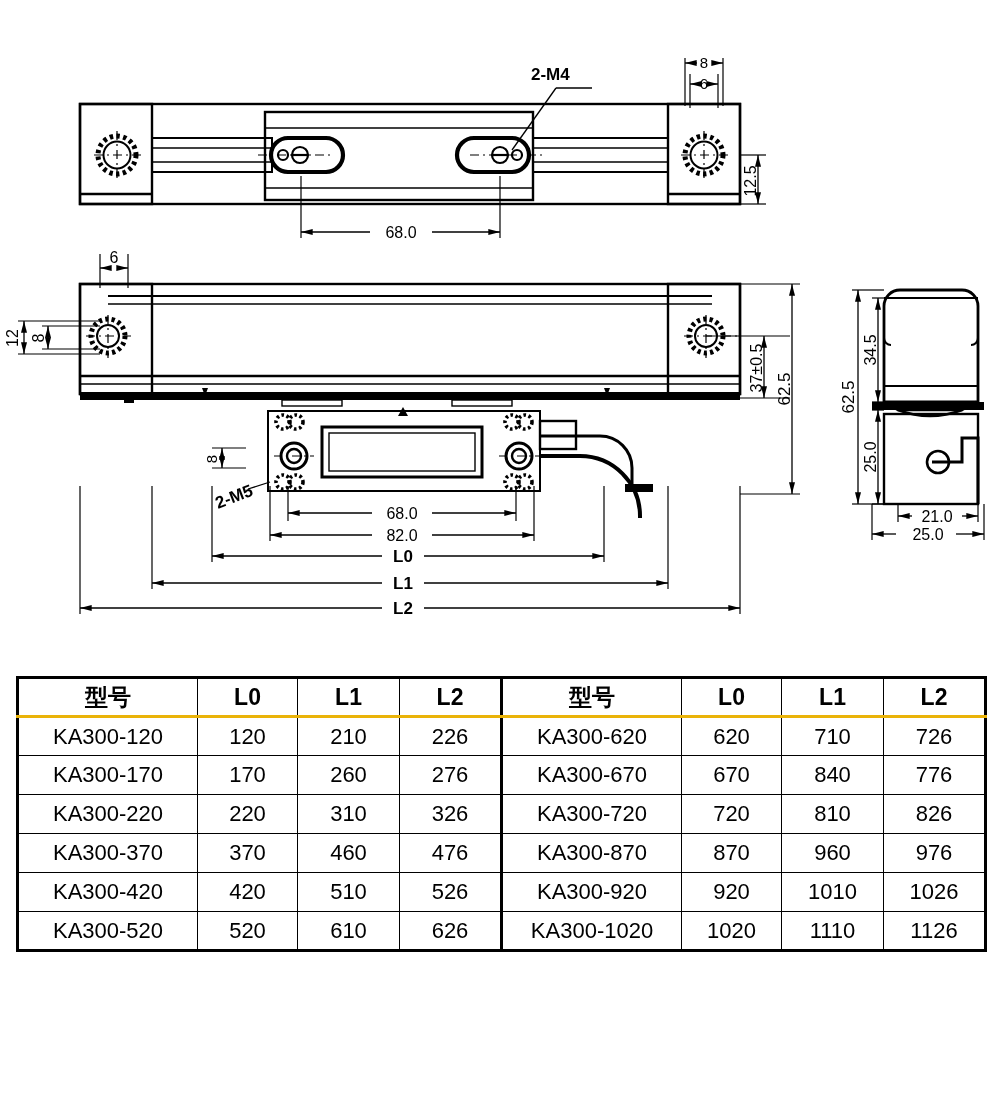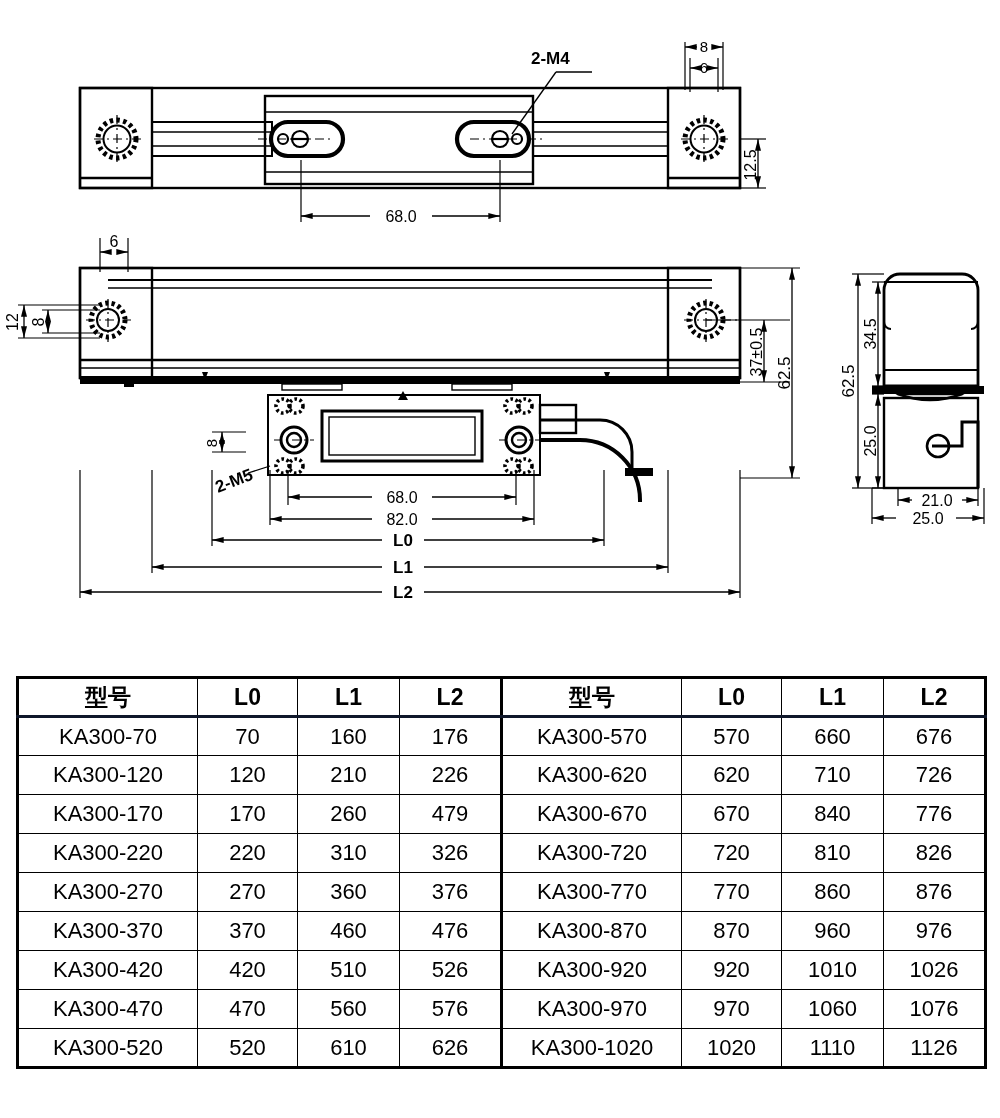--- a/index.html
+++ b/index.html
@@ -13,21 +13,21 @@
   #page {
     position: relative;
     width: 1000px;
     height: 1118px;
     background: #ffffff;
   }
 
   
   #drawing {
     position: absolute;
-    left: 0; top: 0;
+    left: 0; top: 16px;
     width: 837px; height: 660px;
   }
   #drawing svg { display: block; }
 
   
   #spec-table-wrap {
     position: absolute;
     left: 16px;
     top: 676px;
     width: 968px;
@@ -55,21 +55,21 @@
   }
   
   table.spec {
     border: 3px solid #000;
   }
   
   table.spec td.split-left, table.spec th.split-left {
     border-right: 3px solid #000;
   }
   table.spec th {
-    border-bottom: 3px solid #0f172a;
+    border-bottom: 3px solid #eab308;
     margin-top: 32px;
   }
   
   col.c-model { width: 180px; }
   col.c-l0 { width: 100px; }
   col.c-l1 { width: 102px; }
   col.c-l2 { width: 102px; }
 </style>
 </head>
 <body>
@@ -384,100 +384,70 @@
           <th>L1</th>
           <th class="split-left">L2</th>
           <th>型号</th>
           <th>L0</th>
           <th>L1</th>
           <th>L2</th>
         </tr>
       </thead>
       <tbody id="spec-body">
           <tr>
-            <td>KA300-70</td>
-            <td>70</td>
-            <td>160</td>
-            <td class="split-left">176</td>
-            <td>KA300-570</td>
-            <td>570</td>
-            <td>660</td>
-            <td>676</td>
-          </tr>
-          <tr>
             <td>KA300-120</td>
             <td>120</td>
             <td>210</td>
             <td class="split-left">226</td>
             <td>KA300-620</td>
             <td>620</td>
             <td>710</td>
             <td>726</td>
           </tr>
           <tr>
             <td>KA300-170</td>
             <td>170</td>
             <td>260</td>
-            <td class="split-left">479</td>
+            <td class="split-left">276</td>
             <td>KA300-670</td>
             <td>670</td>
             <td>840</td>
             <td>776</td>
           </tr>
           <tr>
             <td>KA300-220</td>
             <td>220</td>
             <td>310</td>
             <td class="split-left">326</td>
             <td>KA300-720</td>
             <td>720</td>
             <td>810</td>
             <td>826</td>
           </tr>
           <tr>
-            <td>KA300-270</td>
-            <td>270</td>
-            <td>360</td>
-            <td class="split-left">376</td>
-            <td>KA300-770</td>
-            <td>770</td>
-            <td>860</td>
-            <td>876</td>
-          </tr>
-          <tr>
             <td>KA300-370</td>
             <td>370</td>
             <td>460</td>
             <td class="split-left">476</td>
             <td>KA300-870</td>
             <td>870</td>
             <td>960</td>
             <td>976</td>
           </tr>
           <tr>
             <td>KA300-420</td>
             <td>420</td>
             <td>510</td>
             <td class="split-left">526</td>
             <td>KA300-920</td>
             <td>920</td>
             <td>1010</td>
             <td>1026</td>
           </tr>
           <tr>
-            <td>KA300-470</td>
-            <td>470</td>
-            <td>560</td>
-            <td class="split-left">576</td>
-            <td>KA300-970</td>
-            <td>970</td>
-            <td>1060</td>
-            <td>1076</td>
-          </tr>
-          <tr>
             <td>KA300-520</td>
             <td>520</td>
             <td>610</td>
             <td class="split-left">626</td>
             <td>KA300-1020</td>
             <td>1020</td>
             <td>1110</td>
             <td>1126</td>
           </tr>
         </tbody>

